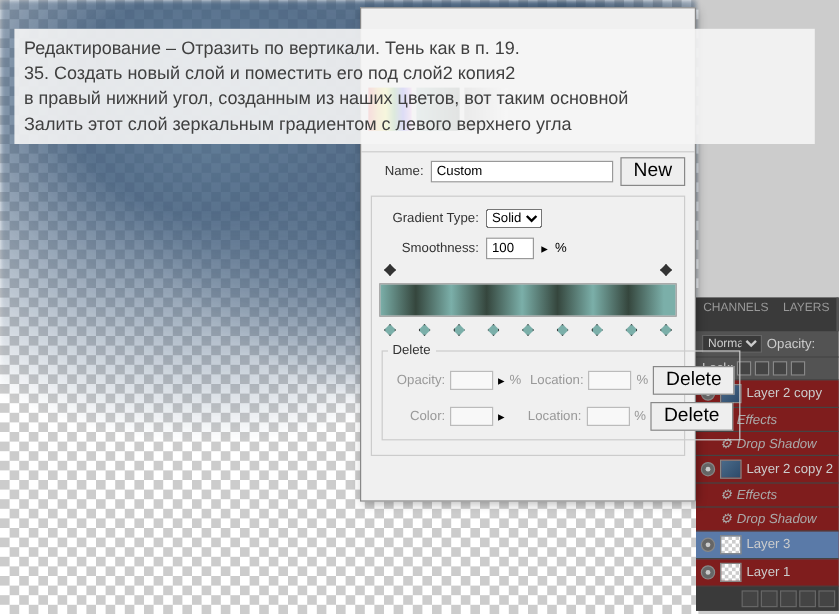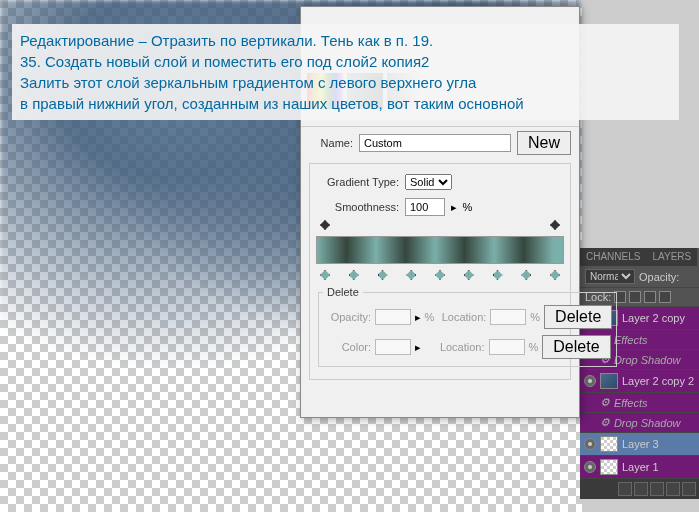--- a/index.html
+++ b/index.html
@@ -1,20 +1,20 @@
 <!DOCTYPE html>
 <html><head>
 <meta charset="utf-8">
 <style>
 *{margin:0;padding:0;box-sizing:border-box;font-family:Tahoma,Arial,sans-serif;font-size:11px}
 body{width:699px;height:512px;overflow:hidden;position:relative;background:#ccc}
 .canvas-area{position:absolute;left:0;top:0;width:582px;height:512px;background-image:repeating-conic-gradient(#fff 0 25%,#ccc 0 50%);background-size:16px 16px}
 .artwork{position:absolute;left:0;top:0;width:580px;height:420px;background:radial-gradient(ellipse at 30% 20%,#4a6b8a 0%,#3d5a7a 20%,transparent 60%),radial-gradient(ellipse at 70% 25%,#5a7b9a 0%,#2d4a6a 25%,transparent 55%);filter:blur(2px);opacity:0.85}
 .overlay-text{position:absolute;left:12px;top:24px;right:20px;background:rgba(245,245,245,0.9);padding:6px 8px;z-index:10}
-.overlay-text div{color:#0369a1;font-size:15px;line-height:1.4}
+.overlay-text div{color:#404040;font-size:15px;line-height:1.4}
 .dialog{position:absolute;left:300px;top:6px;width:280px;height:412px;background:#f0f0f0;border:1px solid #888;box-shadow:2px 2px 8px rgba(0,0,0,0.3);z-index:5}
 .presets-area{height:120px;padding:6px;border-bottom:1px solid #ccc}
 .presets-swatches{display:flex;gap:4px;margin-top:60px}
 .swatch{width:36px;height:36px}
 .sw1{background:linear-gradient(90deg,red,orange,yellow,green,blue,violet)}
 .sw2{background:linear-gradient(90deg,#7bafa9,#35463d)}
 .sw3{background:linear-gradient(90deg,#888,#fff)}
 .field-row{display:flex;align-items:center;gap:6px;padding:4px 8px}
 .field-row label{width:75px;text-align:right;color:#333}
 .field-row input[type=text]{border:1px solid #999;padding:2px 4px;background:#fff}
@@ -23,50 +23,50 @@
 .gradient-bar-wrap{position:relative;margin:6px 0;border:1px solid #999;height:28px;background:linear-gradient(90deg,#7bafa9 0%,#35463d 12%,#7bafa9 24%,#35463d 36%,#7bafa9 48%,#35463d 60%,#7bafa9 72%,#35463d 84%,#7bafa9 96%)}
 .stop-markers{display:flex;justify-content:space-between;padding:0 4px}
 .stop-marker{width:10px;height:10px;background:#7bafa9;border:1px solid #333;clip-path:polygon(50% 0,100% 50%,50% 100%,0 50%)}
 .stops-group{border:1px solid #ccc;margin:6px 2px;padding:4px}
 .stops-group legend{padding:0 4px;color:#333}
 .stops-row{display:flex;align-items:center;gap:4px;padding:3px 0}
 .stops-row label{width:48px;text-align:right;color:#999}
 .stops-row input{width:36px;border:1px solid #bbb;padding:1px 3px;background:#f8f8f8}
 .stops-row .pct{color:#999}
 .panels{position:absolute;right:0;top:248px;width:119px;background:#535353;color:#ccc;font-size:10px}
-.panel-tabs{display:flex;background:#3a3a3a;height:18px}
+.panel-tabs{display:flex;background:#3a3a3a;height:28px}
 .panel-tab{padding:3px 6px;color:#999;cursor:pointer;font-size:10px}
 .panel-tab.active{background:#535353;color:#ddd}
 .panel-row{display:flex;align-items:center;gap:4px;padding:3px 5px;border-bottom:1px solid #444}
 .panel-row select{background:#3a3a3a;color:#ccc;border:1px solid #666;font-size:10px;width:50px}
 .lock-row{display:flex;align-items:flex-start;padding:3px 5px;gap:3px;border-bottom:1px solid #444}
 .lock-icon{width:12px;height:12px;display:inline-block;border:1px solid #888;background:#444}
-.layer-list{background:#701a75}
+.layer-list{background:#7f1d1d}
 .layer-item{display:flex;align-items:center;padding:3px 4px;border-bottom:1px solid #444;gap:4px}
 .layer-item.selected{background:#5a7aa8}
 .layer-item.sub{padding-left:20px;color:#aaa;font-style:italic;font-size:9px}
 .eye{width:12px;height:12px;border:1px solid #888;border-radius:50%;background:#666;position:relative}
 .eye::after{content:"";position:absolute;width:4px;height:4px;background:#ccc;border-radius:50%;top:3px;left:3px}
 .thumb{width:18px;height:16px;border:1px solid #888;background-image:repeating-conic-gradient(#fff 0 25%,#ccc 0 50%);background-size:6px 6px}
 .thumb.blue{background:linear-gradient(135deg,#4a6b8a,#2d4a6a)}
 .panel-footer{display:flex;justify-content:flex-end;gap:2px;padding:3px;background:#3a3a3a}
 .footer-icon{width:14px;height:14px;border:1px solid #666;background:#444}
 </style>
 </head>
 <body>
 
 <div class="canvas-area">
   <div class="artwork"></div>
 </div>
 
 <div class="overlay-text">
   <div>Редактирование – Отразить по вертикали. Тень как в п. 19.</div>
   <div>35. Создать новый слой и поместить его под слой2 копия2</div>
+  <div>в правый нижний угол, созданным из наших цветов, вот таким основной</div>
   <div>Залить этот слой зеркальным градиентом с левого верхнего угла</div>
-  <div>в правый нижний угол, созданным из наших цветов, вот таким основной</div>
 </div>
 
 <div class="dialog">
   <div class="presets-area">
     <div class="presets-swatches">
       <div class="swatch sw1"></div>
       <div class="swatch sw2"></div>
       <div class="swatch sw3"></div>
     </div>
   </div>

